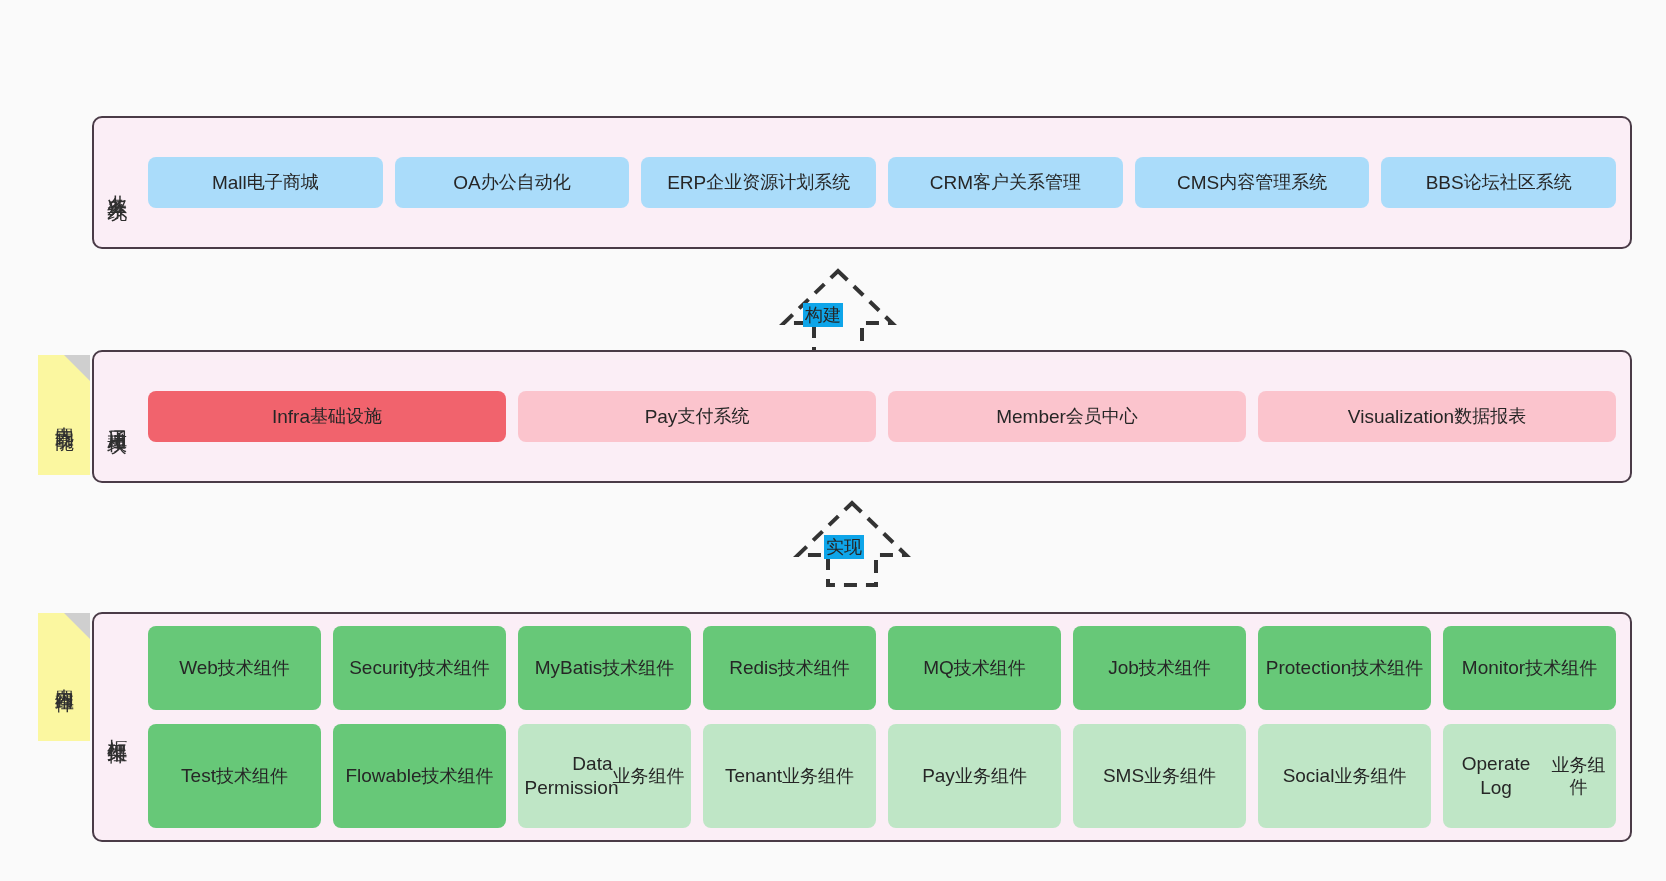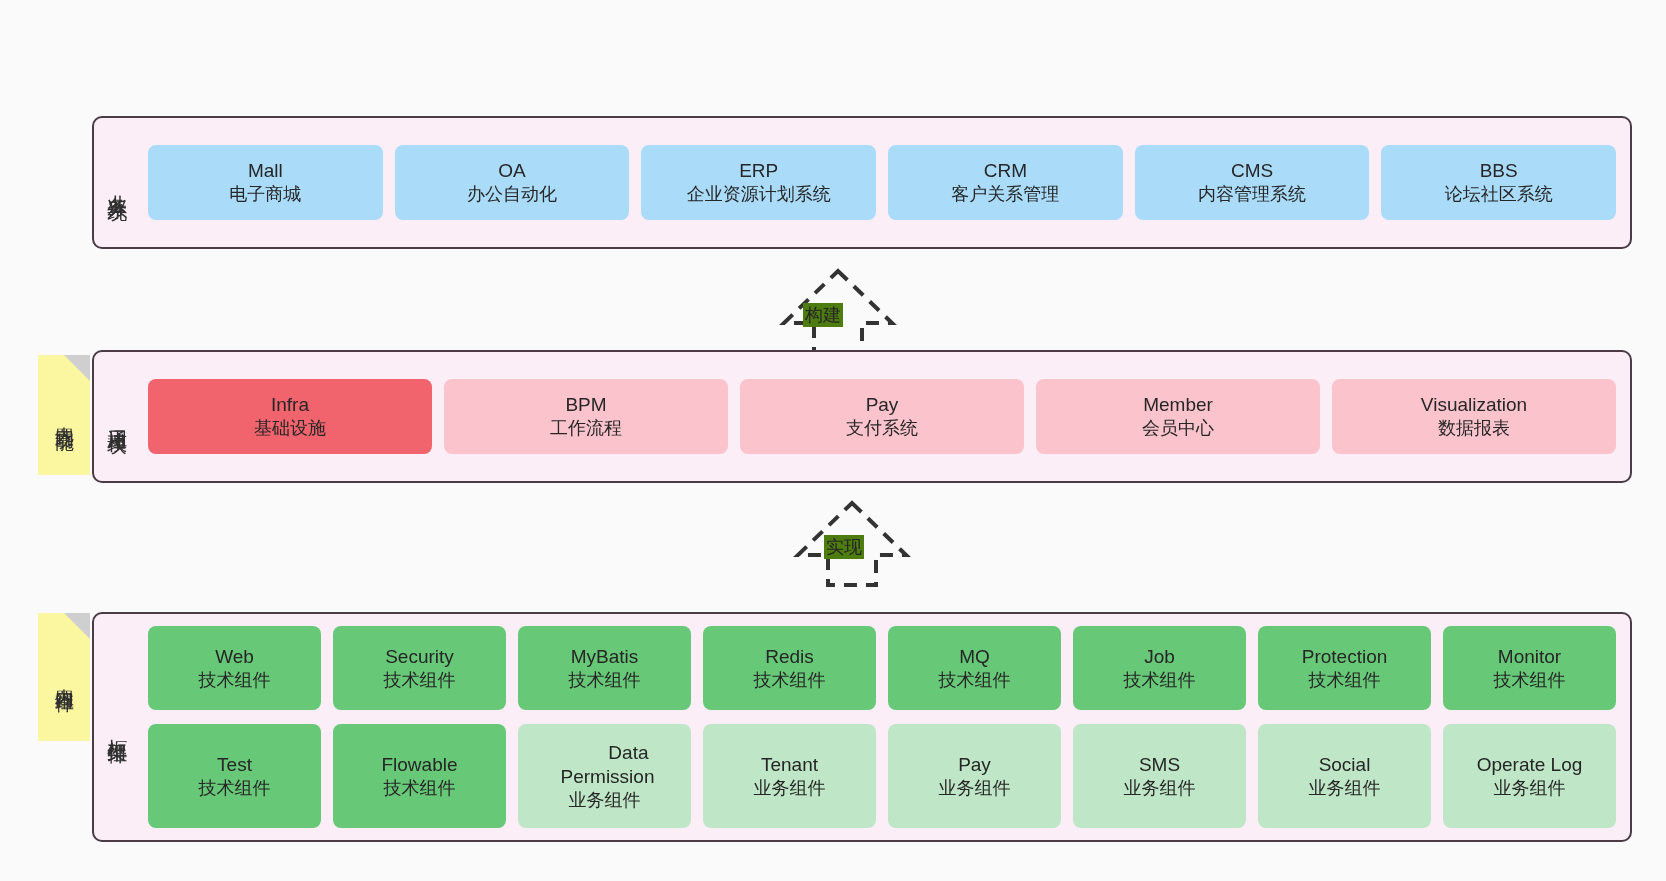--- a/index.html
+++ b/index.html
@@ -50,21 +50,21 @@
   }
   .row {
     display: flex;
     gap: 12px;
     align-items: stretch;
   }
   .card {
     flex: 1 1 0;
     border-radius: 8px;
     display: flex;
-    flex-direction: column;
+    flex-direction: row;
     align-items: center;
     justify-content: center;
     text-align: center;
     color: #262626;
     line-height: 1.25;
     padding: 14px 4px;
     user-select: none;
   }
   .card .c-en { font-size: 19px; }
   .card .c-cn { font-size: 18px; }
@@ -101,21 +101,21 @@
 
   
   .arrow {
     position: absolute;
   }
   .arrow svg { display: block; }
   .arrow-label {
     position: absolute;
     font-size: 18px;
     color: #262626;
-    background: #4d7c0f;
+    background: #0ea5e9;
     padding: 0 2px;
     white-space: nowrap;
     user-select: none;
   }
 </style>
 </head>
 <body>
 
 <div id="canvas">
 
@@ -174,24 +174,20 @@
     <div class="layer-title">通用模块</div>
     <div class="layer-body">
       <div class="row">
 
 
         <div class="card c-red">
           <span class="c-en">Infra</span>
           <span class="c-cn">基础设施</span>
         </div>
 
-        <div class="card c-pink">
-          <span class="c-en">BPM</span>
-          <span class="c-cn">工作流程</span>
-        </div>
 
         <div class="card c-pink">
           <span class="c-en">Pay</span>
           <span class="c-cn">支付系统</span>
         </div>
 
         <div class="card c-pink">
           <span class="c-en">Member</span>
           <span class="c-cn">会员中心</span>
         </div>

